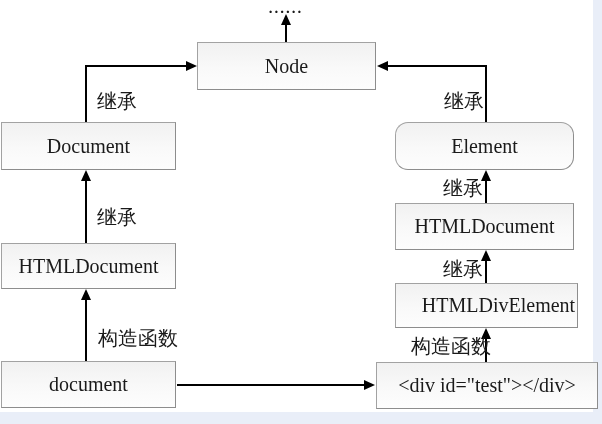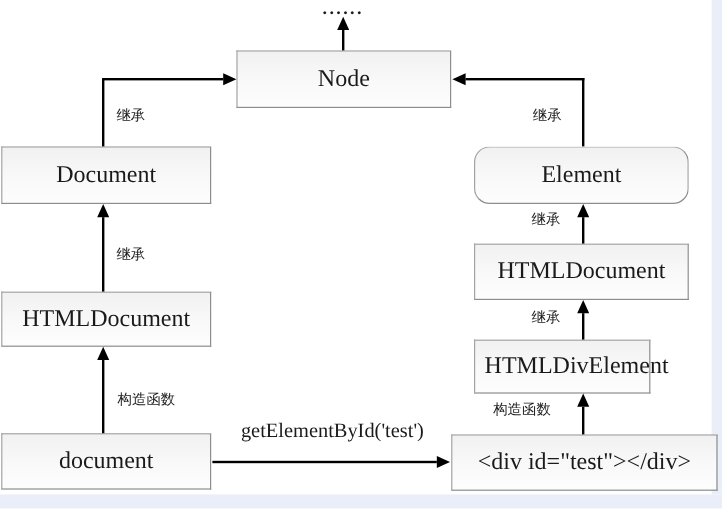--- a/index.html
+++ b/index.html
@@ -15,21 +15,21 @@
     display:flex;align-items:center;justify-content:center;
     font-size:20px;white-space:nowrap;
   }
   .vline,.hline{position:absolute;background:#000;z-index:3;}
   .vline{width:2px;}
   .hline{height:2px;}
   .ah{position:absolute;width:0;height:0;z-index:3;}
   .ah-up{border-left:5px solid transparent;border-right:5px solid transparent;border-bottom:11px solid #000;}
   .ah-right{border-top:5px solid transparent;border-bottom:5px solid transparent;border-left:11px solid #000;}
   .ah-left{border-top:5px solid transparent;border-bottom:5px solid transparent;border-right:11px solid #000;}
-  .lbl{position:absolute;z-index:4;font-size:12px;white-space:nowrap;}
+  .lbl{position:absolute;z-index:4;font-size:20px;white-space:nowrap;}
   .lbl-en{font-size:17px;text-align:center;}
   .dots{
     position:absolute;z-index:4;text-align:center;
     font-weight:bold;font-size:15px;letter-spacing:2px;line-height:14px;
   }
 </style>
 </head>
 <body>
 
 <div class="stage">
@@ -56,21 +56,21 @@
   </div>
 
   <div class="box" style="left:395px;top:122px;width:179px;height:48px;border-radius:13px;">
     <span>Element</span>
   </div>
 
   <div class="box" style="left:395px;top:203px;width:179px;height:47px;">
     <span>HTMLDocument</span>
   </div>
 
-  <div class="box" style="left:395px;top:283px;width:147px;height:45px;padding-left:24px;">
+  <div class="box" style="left:395px;top:283px;width:183px;height:45px;padding-left:24px;">
     <span>HTMLDivElement</span>
   </div>
 
   <div class="box" style="left:376px;top:362px;width:222px;height:47px;">
     <span>&lt;div id="test"&gt;&lt;/div&gt;</span>
   </div>
 
   <div>
     <div class="vline" style="left:285px;top:24px;height:18px;"></div>
     <div class="ah ah-up" style="left:281px;top:14px;"></div>
@@ -118,15 +118,14 @@
     <div class="ah ah-right" style="left:364px;top:380px;"></div>
   </div>
 
   <div class="lbl" style="left:97px;top:88px;">继承</div>
   <div class="lbl" style="left:444px;top:88px;">继承</div>
   <div class="lbl" style="left:97px;top:204px;">继承</div>
   <div class="lbl" style="left:443px;top:175px;">继承</div>
   <div class="lbl" style="left:443px;top:256px;">继承</div>
   <div class="lbl" style="left:98px;top:325px;">构造函数</div>
   <div class="lbl" style="left:411px;top:333px;">构造函数</div>
-  <div class="lbl lbl-en" style="left:177px;top:349px;width:200px;">getElementById('test')</div>
 
 </div>
 
 </body></html>

